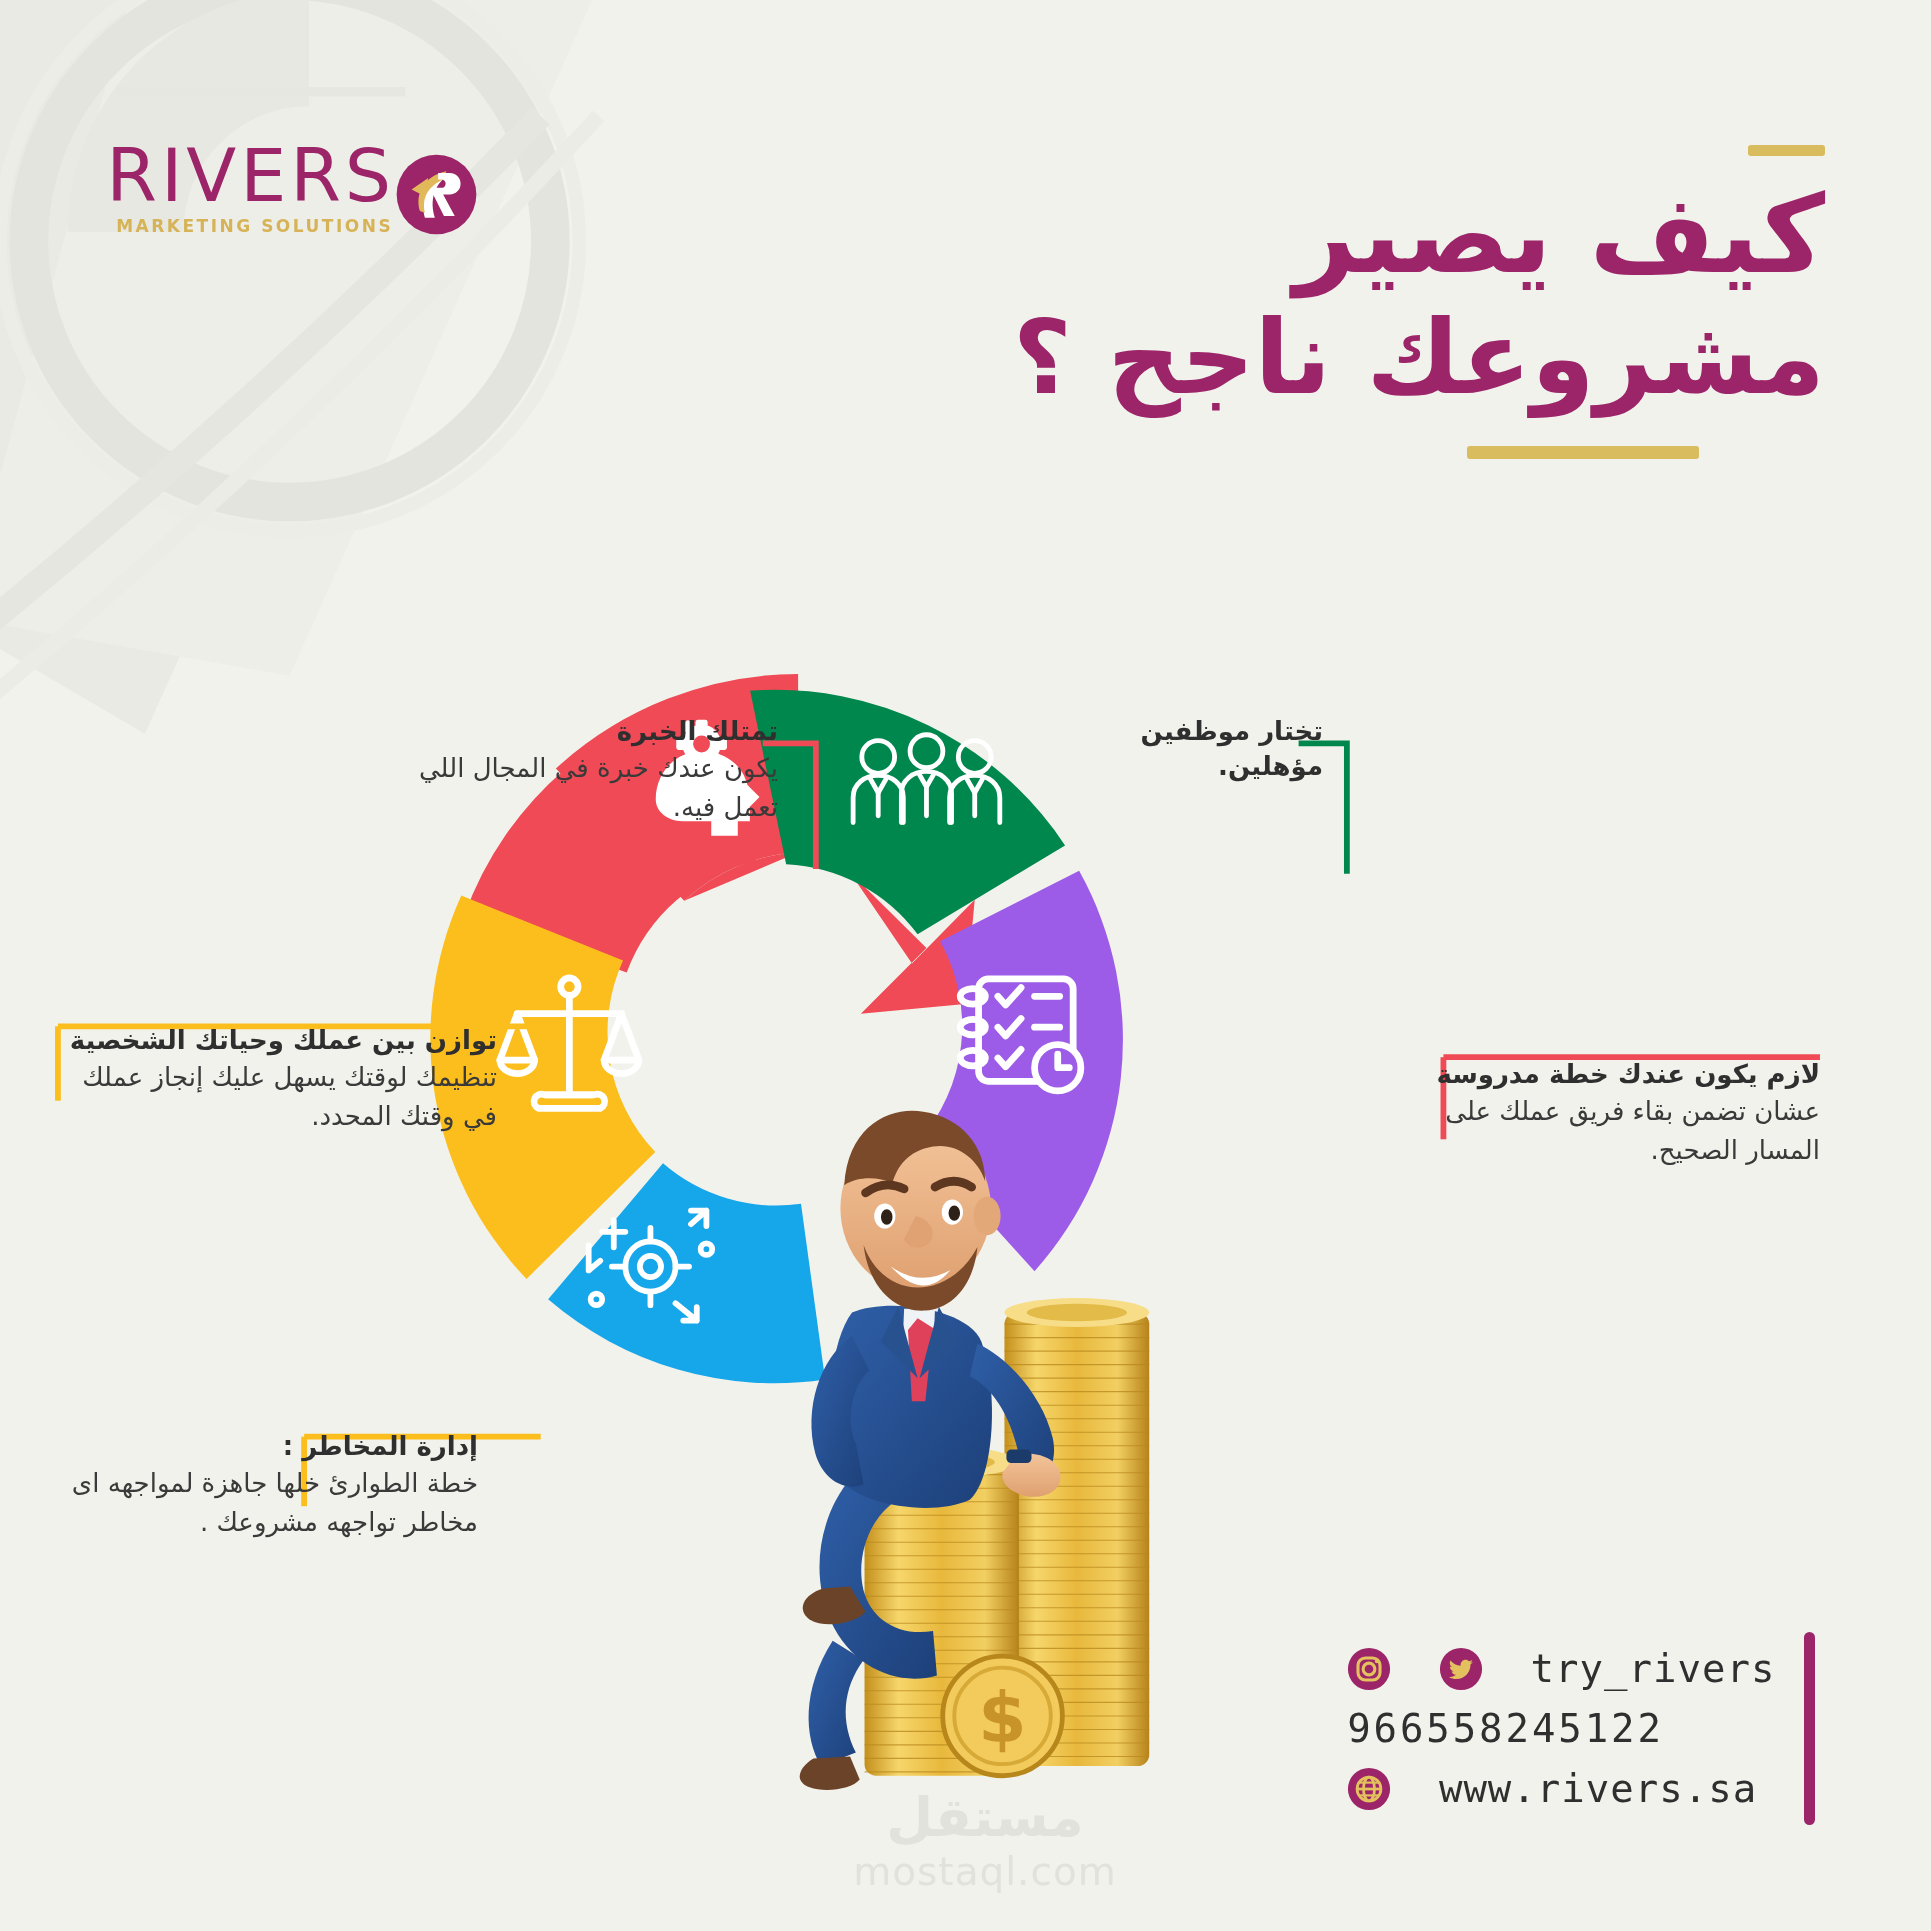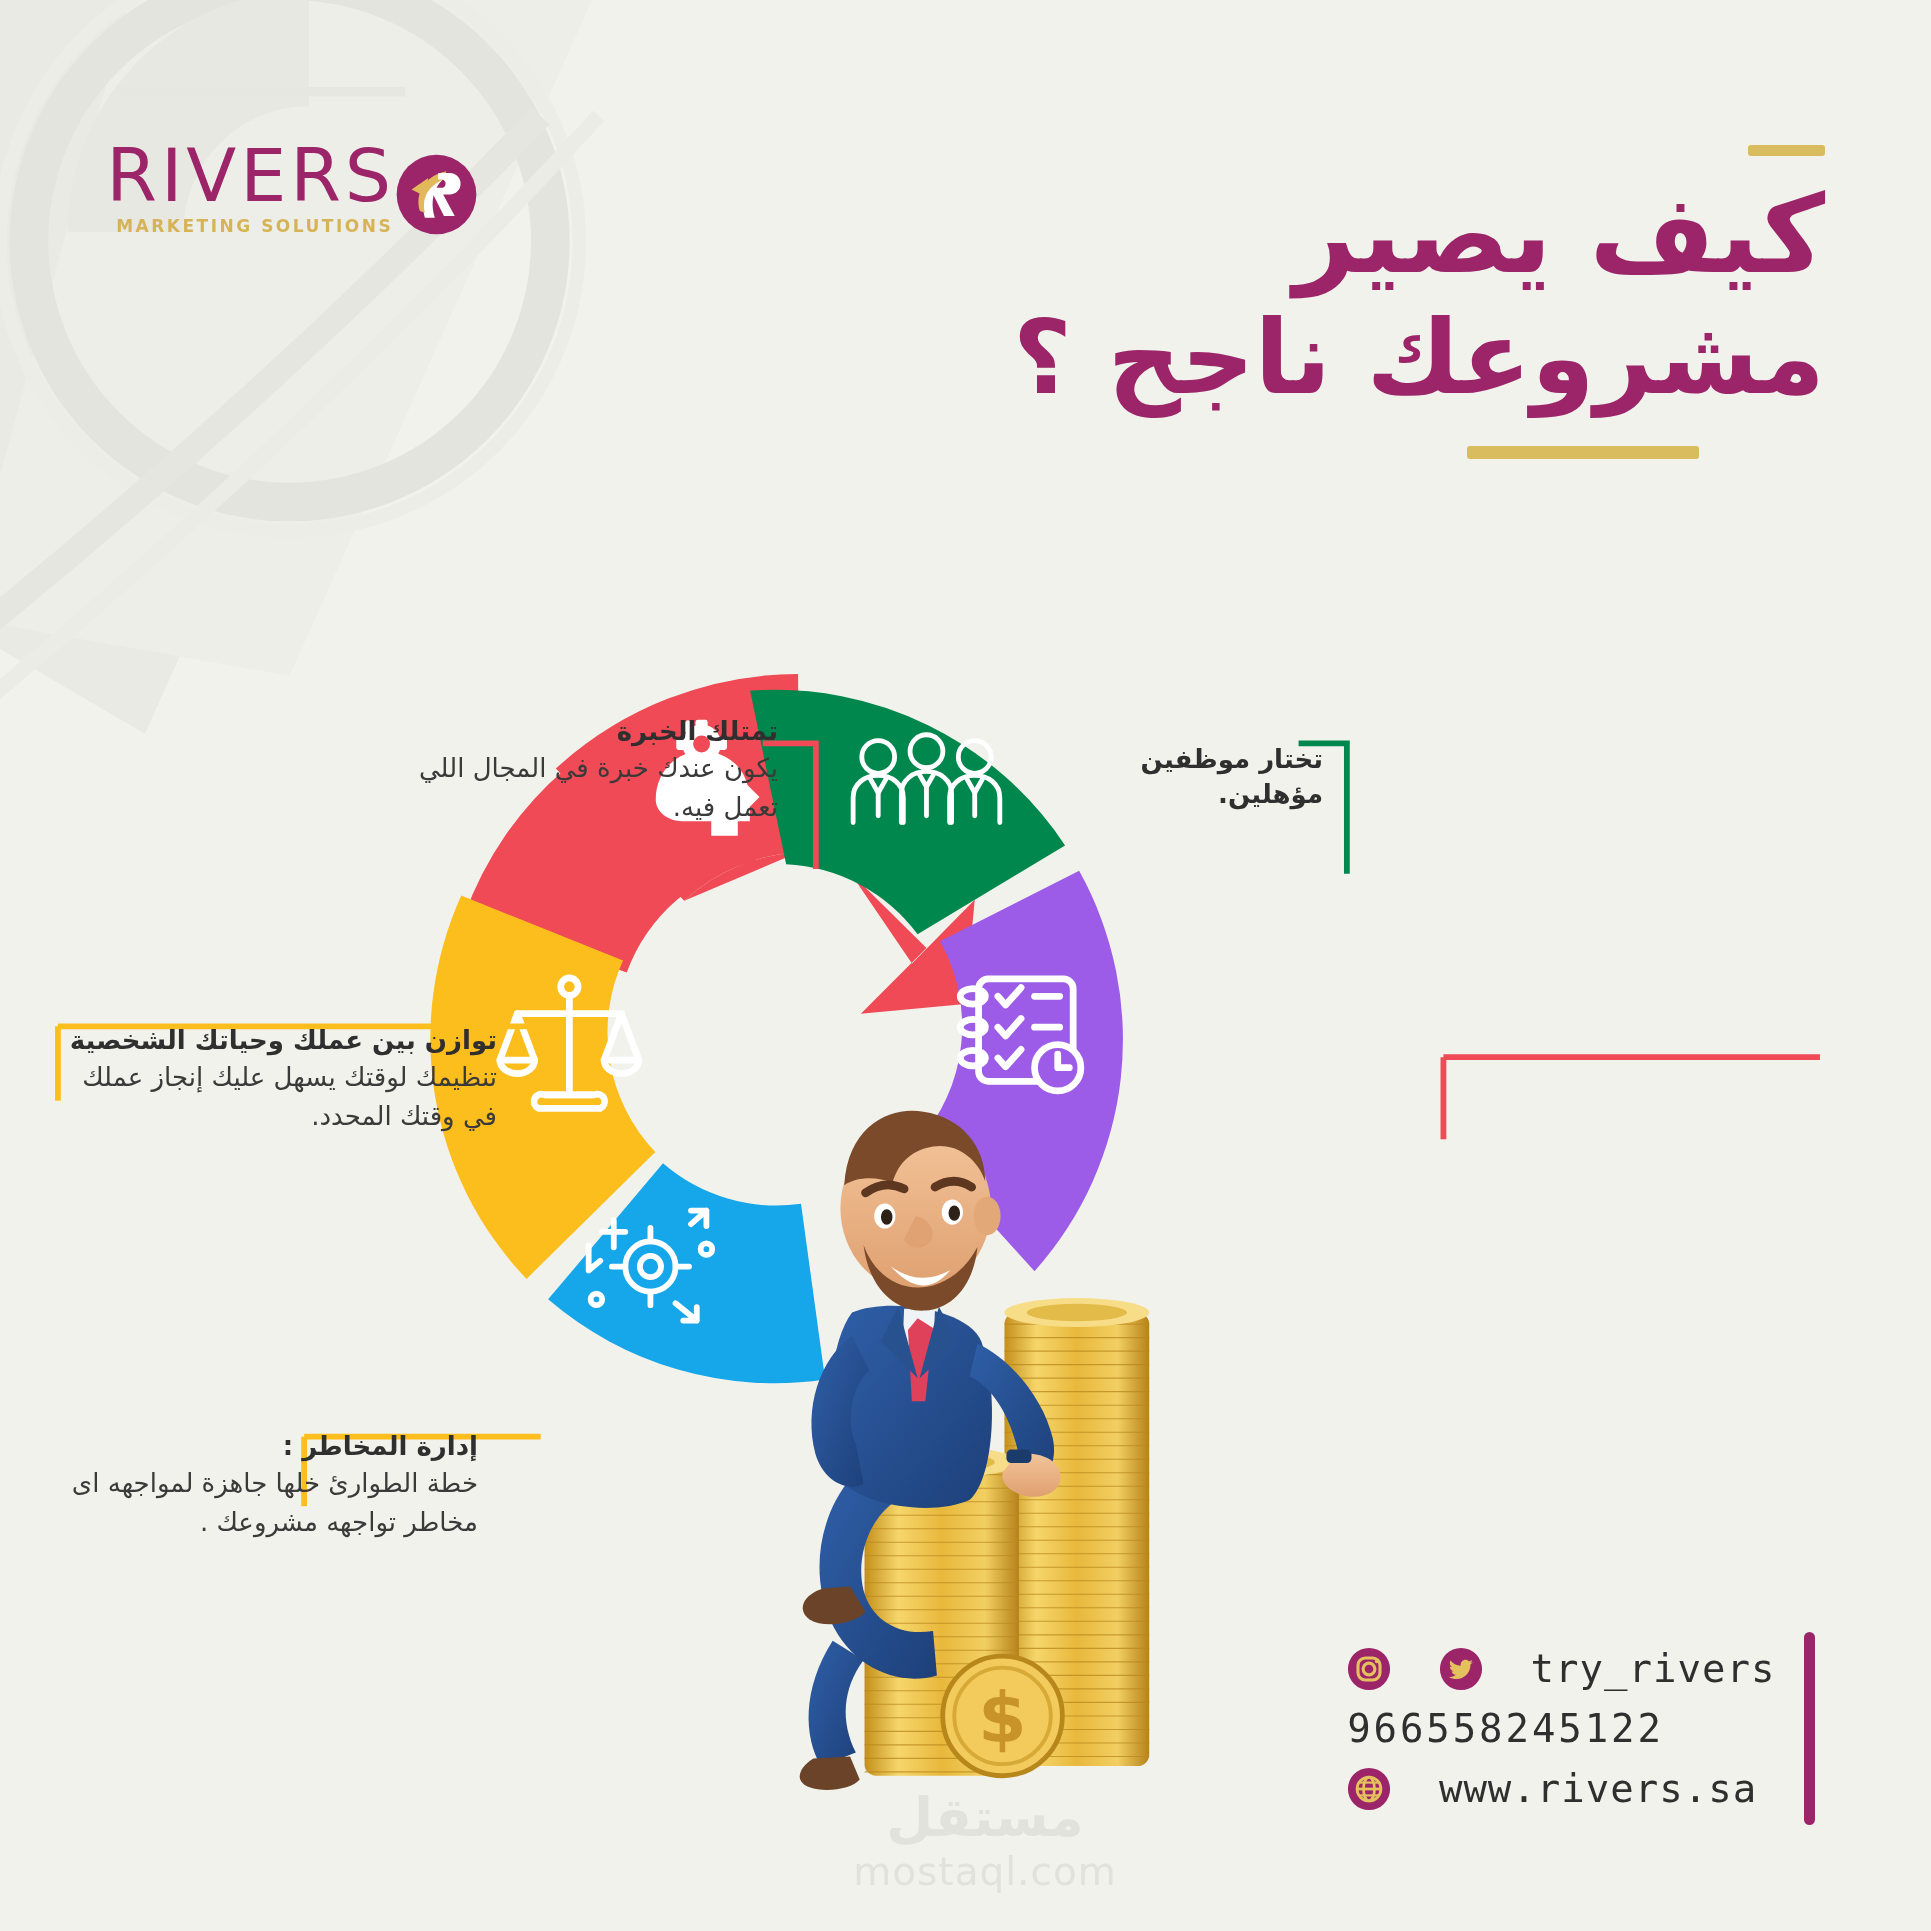--- a/index.html
+++ b/index.html
@@ -40,21 +40,21 @@
 
   
   .donut { position:absolute; left:386px; top:618px; width:830px; height:830px; z-index:3; }
 
   
   .callout { position:absolute; z-index:6; direction:rtl; }
   .callout .hd { font-weight:700; font-size:26px; color:#2f2f2f; line-height:1.35; }
   .callout .bd { font-weight:400; font-size:26px; color:#3a3a3a; line-height:1.48; }
 
   .co-red   { top:714px;  left:372px;  width:406px; text-align:right; }
-  .co-green { top:714px;  left:975px; width:348px; text-align:right;margin-top:28px; }
+  .co-green { top:714px;  left:975px; width:348px; text-align:right; }
   .co-purple{ top:1057px; left:1405px; width:415px; text-align:right; }
   .co-yellow{ top:1023px; left:58px;   width:439px; text-align:right; }
   .co-blue  { top:1429px; left:53px;   width:425px; text-align:right; }
 
   
   .conn { position:absolute; z-index:4; }
 
   
   .hero { position:absolute; left:763px; top:1023px; width:454px; height:801px; z-index:7; }
 
@@ -285,20 +285,24 @@
   <div class="callout co-red">
     <div class="hd">تمتلك الخبرة</div>
     <div class="bd">يكون عندك خبرة في المجال اللي تعمل فيه.</div>
   </div>
 
   <div class="callout co-green">
     <div class="hd">تختار موظفين</div>
     <div class="hd">مؤهلين.</div>
   </div>
 
+  <div class="callout co-purple">
+    <div class="hd">لازم يكون عندك خطة مدروسة</div>
+    <div class="bd">عشان تضمن بقاء فريق عملك على المسار الصحيح.</div>
+  </div>
 
   <div class="callout co-yellow">
     <div class="hd">توازن بين عملك وحياتك الشخصية</div>
     <div class="bd">تنظيمك لوقتك يسهل عليك إنجاز عملك في وقتك المحدد.</div>
   </div>
 
   <div class="callout co-blue">
     <div class="hd">إدارة المخاطر :</div>
     <div class="bd">خطة الطوارئ خلها جاهزة لمواجهه اى مخاطر تواجهه مشروعك .</div>
   </div>

